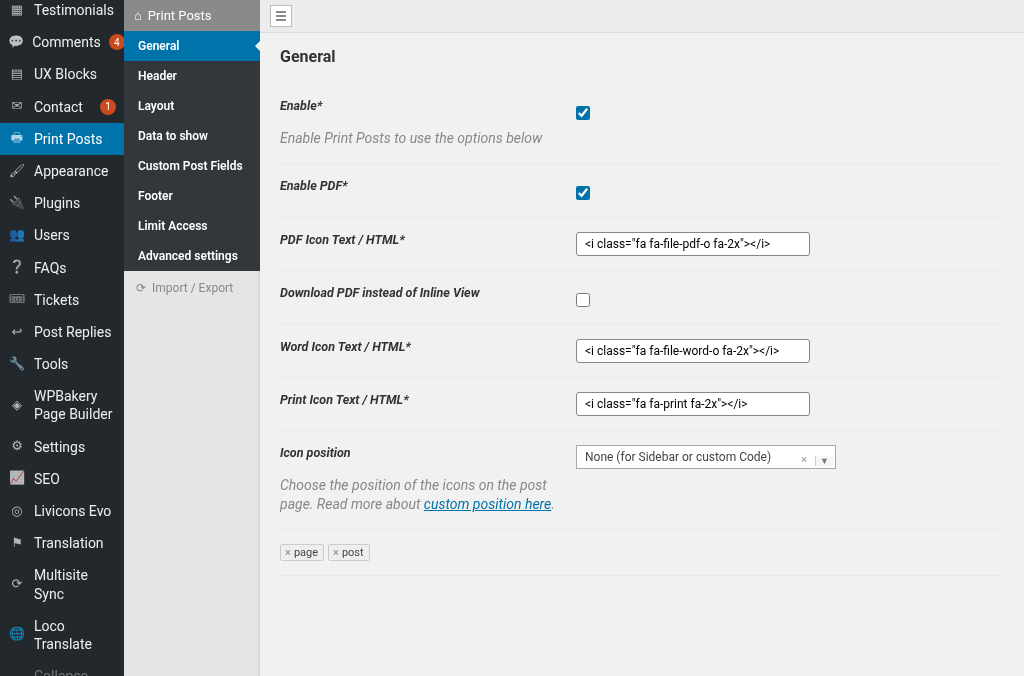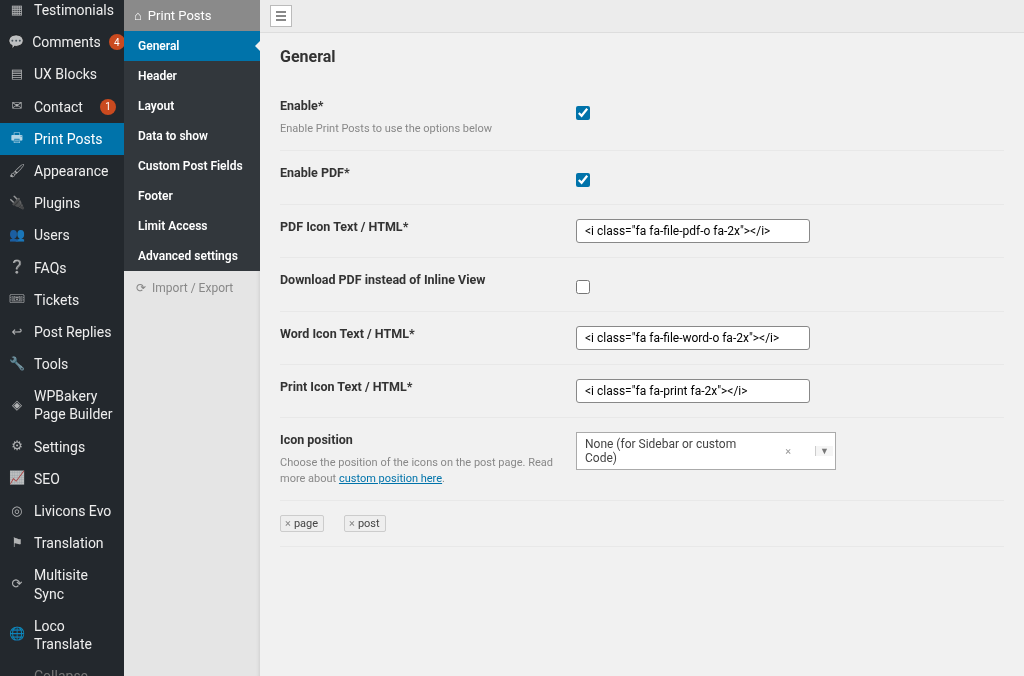--- a/index.html
+++ b/index.html
@@ -24,28 +24,28 @@
 .sub-item.active::after { content: ""; position: absolute; right: -1px; top: 50%; transform: translateY(-50%); border: 6px solid transparent; border-right-color: #f1f1f1; }
 .sub-imp { padding: 10px 12px; color: #888; font-size: 12px; display: flex; align-items: center; gap: 6px; cursor: pointer; }
 
 
 .main { flex: 1; overflow-y: auto; }
 .toolbar { background: #ececec; border-bottom: 1px solid #ddd; padding: 5px 10px; }
 .toolbar-btn { width: 22px; height: 22px; border: 1px solid #bbb; background: #fff; display: flex; align-items: center; justify-content: center; cursor: pointer; }
 .content { padding: 14px 20px 40px; }
 h2.section { font-size: 16px; font-weight: 700; color: #333; margin-bottom: 18px; }
 .field-row { display: flex; border-bottom: 1px solid #e8e8e8; padding: 14px 0; gap: 20px; }
-.field-label { width: 276px; flex-shrink: 0; }
+.field-label { width: 276px; flex-shrink: 0; font-style: italic; }
 .field-label .lbl { font-size: 12.5px; font-weight: 700; color: #333; }
-.field-label .desc { font-size: 11px; color: #888; margin-top: 8px; line-height: 1.4; }
+.field-label .desc { font-size: 14px; color: #888; margin-top: 16px; line-height: 1.4; }
 .field-label .desc a { color: #0073aa; text-decoration: underline; text-align: right; }
 .field-control { flex: 1; padding-top: 8px; }
 .field-control input[type=text] { width: 234px; padding: 4px 8px; border: 1px solid #888; border-radius: 3px; font-size: 12px; font-family: inherit; }
 .field-control input[type=checkbox] { width: 14px; height: 14px; accent-color: #0073aa; }
-.tag-box { display: inline-flex; align-items: center; gap: 20px; }
+.tag-box { display: inline-flex; align-items: flex-end; gap: 4px; }
 .tag-box.wide { width: 260px; border: 1px solid #aaa; background: #fff; padding: 2px; }
 .tag-box.wide .txt { flex: 1; padding: 2px 6px; font-size: 12px; }
 .tag { background: #eee; border: 1px solid #ccc; padding: 1px 5px 1px 4px; border-radius: 2px; font-size: 11px; display: inline-flex; align-items: center; gap: 3px; }
 .tag .x { color: #888; cursor: pointer; }
 .chev { width: 18px; border-left: 1px solid #ccc; background: #f5f5f5; color: #777; display: flex; align-items: center; justify-content: center; font-size: 9px; cursor: pointer; }
 .x-clear { color: #999; font-size: 11px; padding: 0 4px; cursor: pointer; }
 </style>
 </head>
 <body>
 

